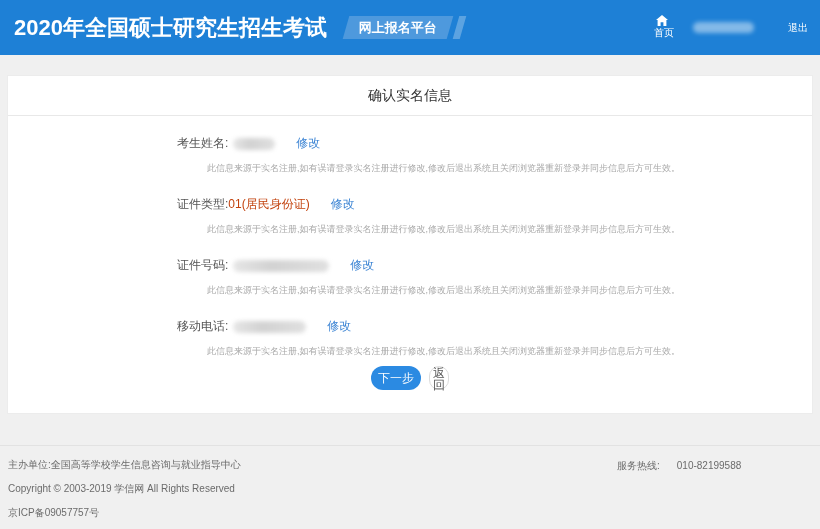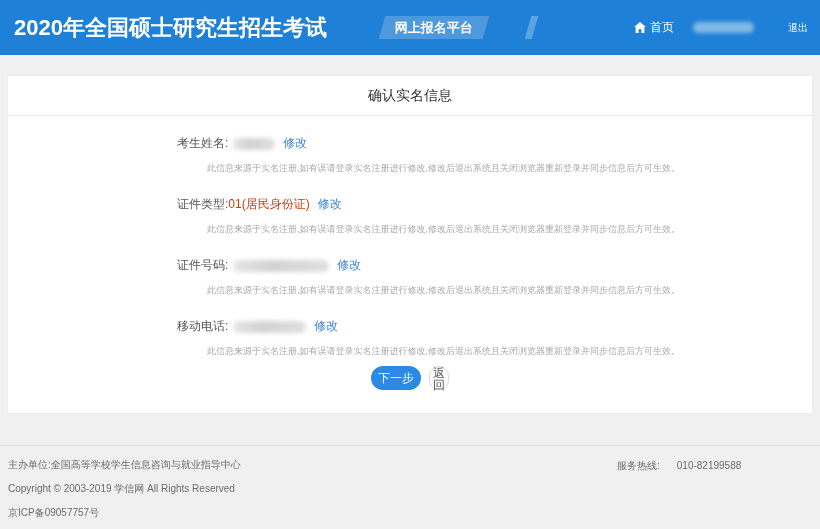--- a/index.html
+++ b/index.html
@@ -9,42 +9,41 @@
     background:#f0f0f0;
     font-family:"Liberation Sans","DejaVu Sans",sans-serif;
     overflow:hidden;
   }
 
   
   .app-header {
     height:55px; background:#1e80d6;
     display:flex; align-items:center;
     padding:0 12px 0 14px;
-    gap:36px;
   }
   .hdr-title {
     color:#fff; font-size:22px; font-weight:bold; white-space:nowrap;
   }
   .badge {
     margin-left:19px; background:#4e99dd;
     transform:skewX(-16deg);
     height:23px; display:flex; align-items:center; padding:0 13px;
   }
   .badge-text {
     transform:skewX(16deg); color:#fff; font-size:13px; font-weight:bold;
     white-space:nowrap;
   }
   .badge-accent {
     width:7px; height:23px; background:rgba(255,255,255,0.28);
     transform:skewX(-16deg); margin-left:6px;
   }
   .hdr-nav { margin-left:auto; display:flex; align-items:center; }
   .nav-home {
-    display:flex; align-items:center; color:#fff; font-size:12px;
-    text-decoration:none; cursor:pointer;
+    display:flex; align-items:center; color:#fff; font-size:10px;
+    text-decoration:none; cursor:pointer;flex-direction:column;
   }
   .home-icon { display:block; margin-right:4px; }
   .user-blur {
     width:61px; height:11px; border-radius:6px;
     background:rgba(255,255,255,0.45); filter:blur(2px);
     margin:0 34px 0 19px;
   }
   .nav-logout { color:#fff; font-size:10px; text-decoration:none; cursor:pointer; }
 
   
@@ -64,21 +63,21 @@
   }
   .field-value { color:#c2410c; }
   .pill {
     margin-left:5px; height:12px; border-radius:6px; filter:blur(2px);
     background:linear-gradient(90deg,#e6e6e6,#d2d2d2 40%,#e0e0e0);
   }
   .pill-name  { width:42px; }
   .pill-id    { width:96px; }
   .pill-phone { width:73px; }
   .modify-link {
-    margin-left:8px; color:#3d85d4; font-size:12px;
+    margin-left:21px; color:#3d85d4; font-size:12px;
     text-decoration:none; cursor:pointer;
   }
   .hint {
     margin-top:12px; margin-left:30px;
     font-size:9px; color:#a9a9a9; height:10px; line-height:10px;
     white-space:nowrap;
   }
 
   .btn-row { margin-top:10px; display:flex; justify-content:center; }
   .btn {

